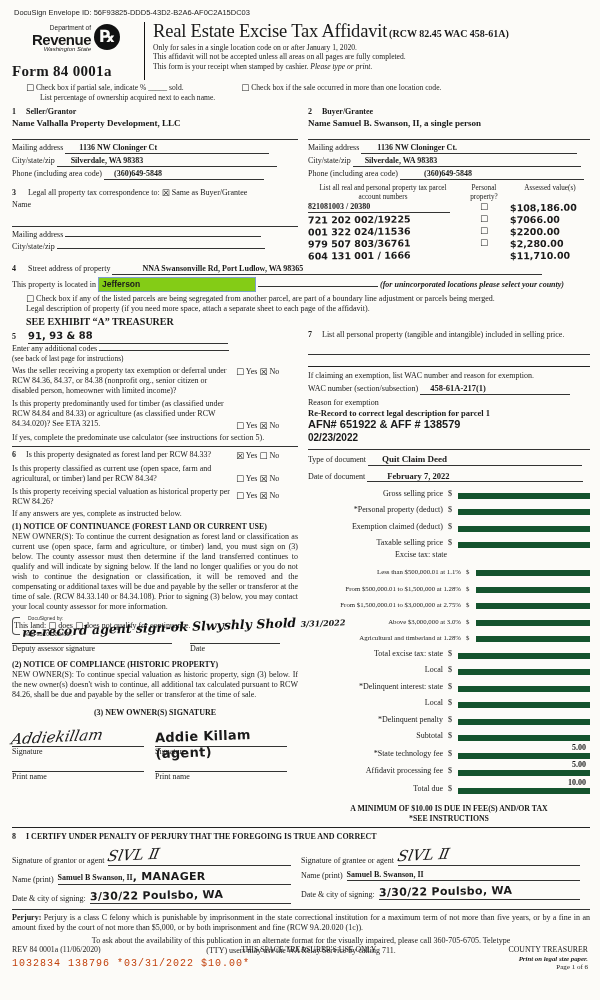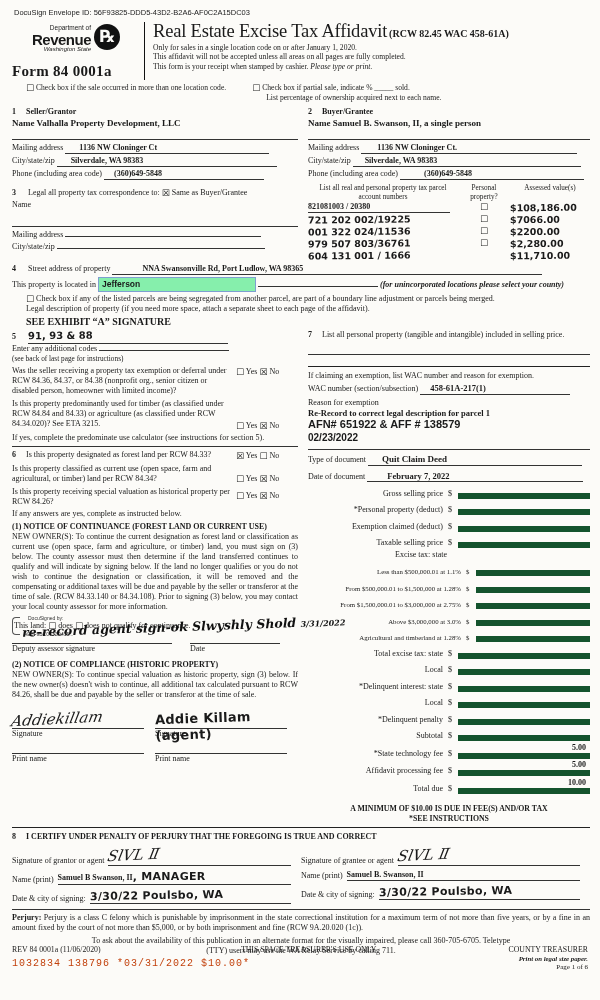--- a/index.html
+++ b/index.html
@@ -50,21 +50,21 @@
   .hw-val{font-family:"DejaVu Sans",sans-serif;font-weight:600;font-size:9.5px;transform:rotate(-.6deg);display:inline-block;}
   
   .money-row{display:flex;align-items:flex-end;margin-top:1.5px;}
   .m-label{flex:1;text-align:right;padding-right:5px;}
   .m-dollar{width:10px;flex:none;}
   .m-line{width:128px;flex:none;border-bottom:6px solid #14532d;text-align:right;padding-right:4px;min-height:9px;}
   .m-noline{width:128px;flex:none;}
   .money-row.smrow{font-size:6.8px;}
   .money-row.smrow .m-line{width:110px;}
   
-  .county-field{display:inline-block;background:#86efac;border:1px solid #7e9fd0;min-width:150px;
+  .county-field{display:inline-block;background:#84cc16;border:1px solid #7e9fd0;min-width:150px;
                 font-family:"Liberation Sans",sans-serif;font-weight:bold;font-size:8.5px;padding:1px 3px;}
   
   .dsx{position:relative;margin-top:3px;padding-left:2px;}
   .ds-brace{position:absolute;left:0;top:2px;bottom:2px;width:7px;border:1px solid #555;border-right:none;border-radius:4px 0 0 4px;}
   .ds-tag{font-family:"Liberation Sans",sans-serif;font-size:5px;color:#333;margin-left:14px;}
   .ds-id2{font-family:"Liberation Sans",sans-serif;font-size:5px;color:#333;margin-left:10px;}
   .hand-overlay{position:absolute;left:10px;top:4px;font-size:12.5px;white-space:nowrap;transform:rotate(-2deg);
                 font-family:"DejaVu Serif",serif;font-style:italic;font-weight:bold;color:#111;}
   .sig-pair{display:flex;margin-top:10px;}
   .sig-cell{width:48%;margin-right:4%;}
@@ -111,26 +111,26 @@
         <div>Only for sales in a single location code on or after January 1, 2020.</div>
         <div>This affidavit will not be accepted unless all areas on all pages are fully completed.</div>
         <div><span>This form is your receipt when stamped by cashier. </span><span class="i">Please type or print.</span></div>
       </div>
     </div>
   </div>
 
   <div class="chk-row">
     <div>
       <span class="cb">☐</span>
-      <span>Check box if the sale occurred in more than one location code.</span>
+      <span>Check box if partial sale, indicate % _____ sold.</span>
+      <div style="margin-left:14px;">List percentage of ownership acquired next to each name.</div>
     </div>
     <div>
       <span class="cb">☐</span>
-      <span>Check box if partial sale, indicate % _____ sold.</span>
-      <div style="margin-left:14px;">List percentage of ownership acquired next to each name.</div>
+      <span>Check box if the sale occurred in more than one location code.</span>
     </div>
   </div>
 
   <div class="seprow">
     <div class="col-l">
       <div><span class="sec-no">1</span><span class="b">Seller/Grantor</span></div>
       <div class="b" style="font-size:9px;margin-top:1px;"><span>Name</span> <span>Valhalla Property Development, LLC</span></div>
       <hr class="full" style="margin-top:10px;">
       <div class="lbl-line"><span>Mailing address</span> <span class="fline b" style="width:190px;padding-left:14px;">1136 NW Cloninger Ct</span></div>
       <div class="lbl-line"><span>City/state/zip</span> <span class="fline b" style="width:206px;padding-left:14px;">Silverdale, WA 98383</span></div>
@@ -197,21 +197,21 @@
     <div style="margin-top:2px;">
       <span>This property is located in</span>
       <span class="county-field">Jefferson</span>
       <span class="fline" style="width:120px;"></span>
       <span class="b i">(for unincorporated locations please select your county)</span>
     </div>
     <div style="margin-left:14px;margin-top:2px;">
       <span class="cb">☐</span>
       <span>Check box if any of the listed parcels are being segregated from another parcel, are part of a boundary line adjustment or parcels being merged.</span>
       <div>Legal description of property (if you need more space, attach a separate sheet to each page of the affidavit).</div>
-      <div class="b" style="font-size:10px;margin-top:2px;">SEE EXHIBIT “A” SIGNATURE</div>
+      <div class="b" style="font-size:10px;margin-top:2px;">SEE EXHIBIT “A” TREASURER</div>
     </div>
   </div>
 
   <div class="seprow" style="margin-top:2px;">
 
     <div class="col-l">
       <div>
         <span class="sec-no">5</span>
         <span class="fline" style="width:200px;"><span class="hw-val" style="font-size:10px;">91, 93 &amp; 88</span></span>
         <div><span>Enter any additional codes</span> <span class="fline" style="width:130px;"></span></div>
@@ -262,20 +262,21 @@
           <div class="ds-id2">AE3F9BC0732D415...</div>
         </div>
         <div style="display:flex;margin-top:6px;">
           <div style="width:160px;" class="u"><span>Deputy assessor signature</span></div>
           <div style="width:90px;margin-left:18px;" class="u"><span>Date</span></div>
         </div>
 
         <div class="b" style="margin-top:6px;">(2) NOTICE OF COMPLIANCE (HISTORIC PROPERTY)</div>
         <div style="text-align:justify;">NEW OWNER(S): To continue special valuation as historic property, sign (3) below. If the new owner(s) doesn't wish to continue, all additional tax calculated pursuant to RCW 84.26, shall be due and payable by the seller or transferor at the time of sale.</div>
 
+        <div class="b c" style="margin-top:8px;">(3)  NEW OWNER(S) SIGNATURE</div>
         <div class="sig-pair">
           <div class="sig-cell">
             <div class="sig-scrawl script">Addiekillam</div>
             <div class="u">Signature</div>
           </div>
           <div class="sig-cell">
             <div class="sig-scrawl hw" style="font-size:13px;transform:rotate(-2deg);">Addie Killam (agent)</div>
             <div class="u">Signature</div>
           </div>
         </div>

